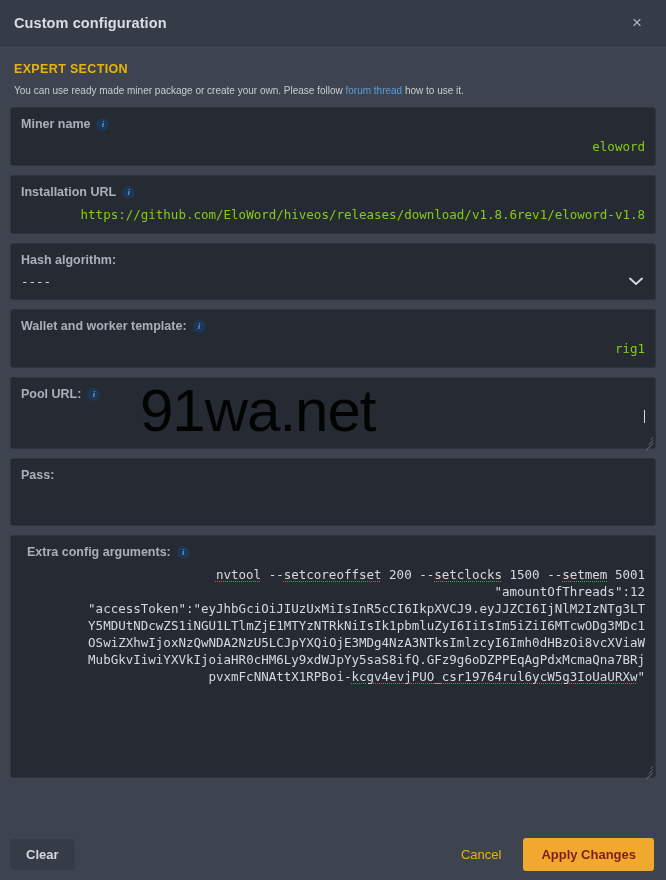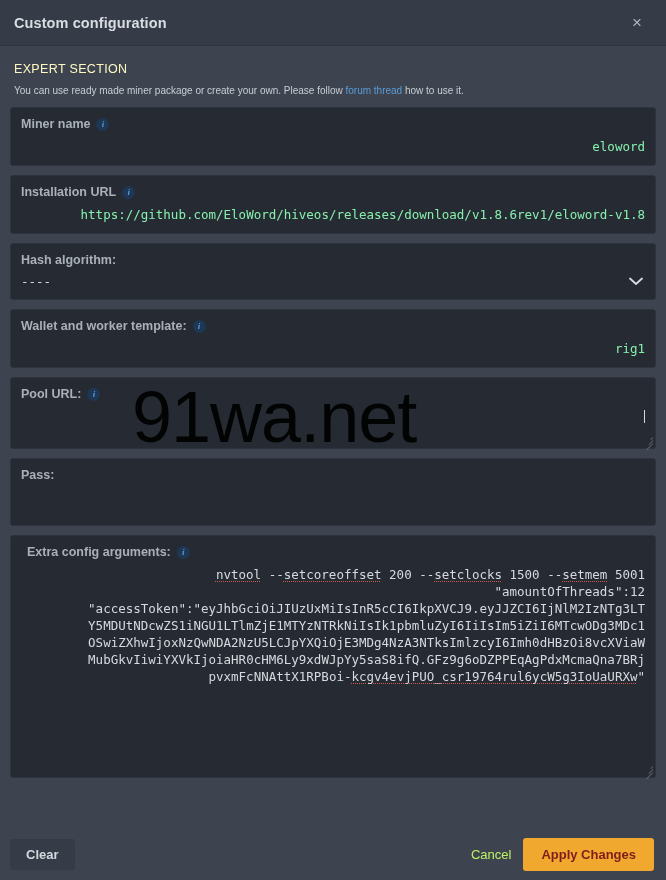--- a/index.html
+++ b/index.html
@@ -46,23 +46,23 @@
     user-select: none;
   }
 
   
   .body {
     flex: 1 1 auto;
     padding: 12px 10px 0 10px;
     overflow: hidden;
   }
   .expert {
-    color: #fef9c3;
-    font-size: 12.5px;
-    font-weight: normal;
+    color: #eab308;
+    font-size: 12.5px;
+    font-weight: bold;
     letter-spacing: .35px;
     padding: 4px 4px 0 4px;
   }
   .intro {
     color: #c8cdd4;
     font-size: 10px;
     padding: 9px 4px 11px 4px;
   }
   .intro a { color: #5b9bd5; text-decoration: none; cursor: pointer; }
 
@@ -97,21 +97,21 @@
     font-weight: bold;
     font-family: "Liberation Serif", serif;
     font-style: italic;
     line-height: 1;
     cursor: pointer;
     flex: 0 0 auto;
   }
   .fvalue {
     font-family: "DejaVu Sans Mono", monospace;
     font-size: 12.5px;
-    color: #86efac;
+    color: #84cc16;
     white-space: pre;
     overflow: hidden;
     text-overflow: clip;
     line-height: 17px;
     cursor: text;
   }
 
   
   .select-row {
     display: flex;
@@ -178,21 +178,21 @@
     text-underline-offset: 2px;
   }
 
   
   .footer {
     flex: 0 0 52px;
     height: 52px;
     display: flex;
     align-items: center;
     padding: 0 12px 0 10px;
-    gap: 0;
+    gap: 10px;
   }
   .btn {
     font-family: "Liberation Sans", sans-serif;
     font-size: 13px;
     font-weight: bold;
     border-radius: 3px;
     cursor: pointer;
     user-select: none;
     border: none;
     display: inline-flex;
@@ -200,36 +200,36 @@
     justify-content: center;
   }
   .btn-clear {
     background: #353c47;
     color: #d4d8de;
     padding: 8px 16px;
   }
   .spacer { flex: 1 1 auto; }
   .btn-cancel {
     background: transparent;
-    color: #bef264;
+    color: #eab308;
     font-weight: normal;
     padding: 8px 12px;
   }
   .btn-apply {
     background: #f0a92e;
     color: #7f1d1d;
     padding: 9px 18px;
   }
 
   
   .watermark {
     position: absolute;
-    left: 132px; top: 381px;
+    left: 140px; top: 381px;
     font-family: "Liberation Sans", sans-serif;
-    font-size: 72px;
+    font-size: 60px;
     font-weight: normal;
     color: #000;
     opacity: .92;
     letter-spacing: -1px;
     pointer-events: none;
     user-select: none;
     z-index: 50;
     line-height: 1;
   }
 </style>

